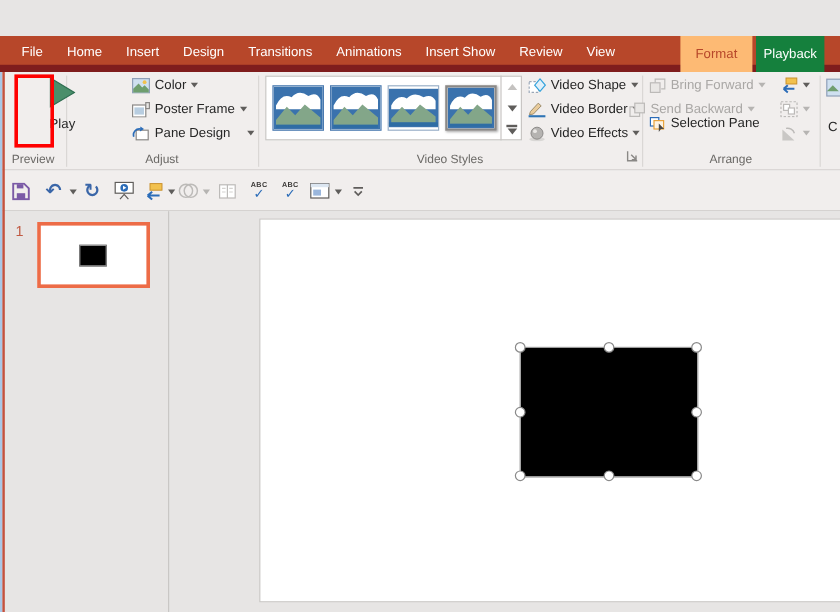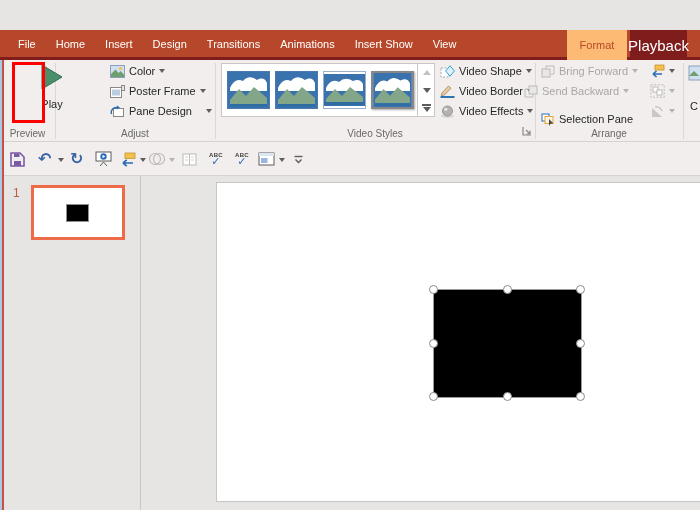--- a/index.html
+++ b/index.html
@@ -9,27 +9,27 @@
 
   
   .titlebar{position:absolute;left:0;top:0;width:700px;height:30px;background:#b7472a;border-top:4px solid #9e3a20;box-sizing:border-box;}
   .title-text{position:absolute;left:20px;top:7px;width:565px;text-align:center;color:#fff;font-size:12px;}
   .vt-box{position:absolute;left:565px;top:-4px;width:65px;height:30px;background:#9e3a20;color:#eed2c7;
           font-size:11px;display:flex;align-items:center;justify-content:center;}
   .account{position:absolute;left:630px;top:-4px;width:70px;height:30px;background:#c0502e;color:#fff;
            font-size:11px;display:flex;align-items:center;justify-content:center;white-space:nowrap;}
 
   
-  .tabrow{position:absolute;left:0;top:30px;width:700px;height:30px;background:#b7472a;border-bottom:3px solid #7f1d1d;box-sizing:border-box;}
+  .tabrow{position:absolute;left:0;top:30px;width:700px;height:30px;background:#b7472a;border-bottom:6px solid #7f1d1d;box-sizing:border-box;}
   .tabs{position:absolute;left:8px;top:0;height:27px;display:flex;}
   .tab{color:#fff;font-size:11px;padding:0 10px;display:flex;align-items:center;white-space:nowrap;cursor:default;}
   .tab-format{position:absolute;left:567px;top:0;width:60px;height:30px;background:#fdba74;color:#b7472a;
               font-size:11px;display:flex;align-items:center;justify-content:center;}
-  .tab-playback{position:absolute;left:630px;top:0;width:57px;height:30px;background:#7f1d1d;color:#fff;
-              font-size:15px;display:flex;align-items:center;justify-content:center;}
+  .tab-playback{position:absolute;left:630px;top:0;width:57px;height:30px;background:#15803d;color:#fff;
+              font-size:11px;display:flex;align-items:center;justify-content:center;}
 
   
   .ribbon{position:absolute;left:0;top:60px;width:700px;height:82px;background:#f1eeed;border-bottom:1px solid #d5d2d0;box-sizing:border-box;}
   .vdiv{position:absolute;top:3px;height:76px;width:1px;background:#dad7d5;}
   .grouplabel{position:absolute;top:68px;font-size:10px;color:#6a6865;text-align:center;}
   .rowbtn{position:absolute;height:18px;display:flex;align-items:center;gap:4px;font-size:11px;color:#262626;white-space:nowrap;}
   .rowbtn.disabled{color:#a9a7a5;}
   .dd{width:0;height:0;border-left:3px solid transparent;border-right:3px solid transparent;border-top:4px solid #5f5d5b;display:inline-block;}
   .dd.gray{border-top-color:#b6b4b2;}
   .bigbtn{position:absolute;display:flex;flex-direction:column;align-items:center;font-size:11px;color:#262626;}
@@ -71,20 +71,21 @@
 
   <div class="tabrow">
     <div class="tabs">
       <span class="tab">File</span>
       <span class="tab">Home</span>
       <span class="tab">Insert</span>
       <span class="tab">Design</span>
       <span class="tab">Transitions</span>
       <span class="tab">Animations</span>
       <span class="tab">Insert Show</span>
+      <span class="tab">Review</span>
       <span class="tab">View</span>
     </div>
     <div class="tab-format">Format</div>
     <div class="tab-playback">Playback</div>
   </div>
 
   <div class="ribbon">
     <div class="vdiv" style="left:55px"></div>
     <div class="vdiv" style="left:215px"></div>
     <div class="vdiv" style="left:535px"></div>
@@ -219,21 +220,21 @@
       <span class="dd gray"></span>
     </div>
     <div class="rowbtn disabled" style="left:524px;top:22px">
       <svg width="14" height="13" viewBox="0 0 14 13">
         <rect x="5" y="1" width="8" height="8" fill="#e9e7e5" stroke="#bcbab8"></rect>
         <path d="M9 9 V12 H1 V4 H4" fill="none" stroke="#bcbab8"></path>
       </svg>
       <span>Send Backward</span>
       <span class="dd gray"></span>
     </div>
-    <div class="rowbtn" style="left:541px;top:50px">
+    <div class="rowbtn" style="left:541px;top:34px">
       <svg width="14" height="13" viewBox="0 0 14 13">
         <rect x="1" y="1" width="7" height="7" fill="#fff" stroke="#2b6cb8"></rect>
         <rect x="4" y="3.5" width="8" height="7" fill="#fdf3e3" stroke="#e8a33d"></rect>
         <polygon points="8,6 12.5,10.5 9.8,10.5 8,13" fill="#4a4846"></polygon>
       </svg>
       <span>Selection Pane</span>
     </div>
     <div class="rowbtn" style="left:650px;top:2px">
       <svg width="15" height="14" viewBox="0 0 15 14">
         <rect x="5" y="1" width="9" height="5" fill="#f2c14e" stroke="#c88f2a" stroke-width="0.8"></rect>

